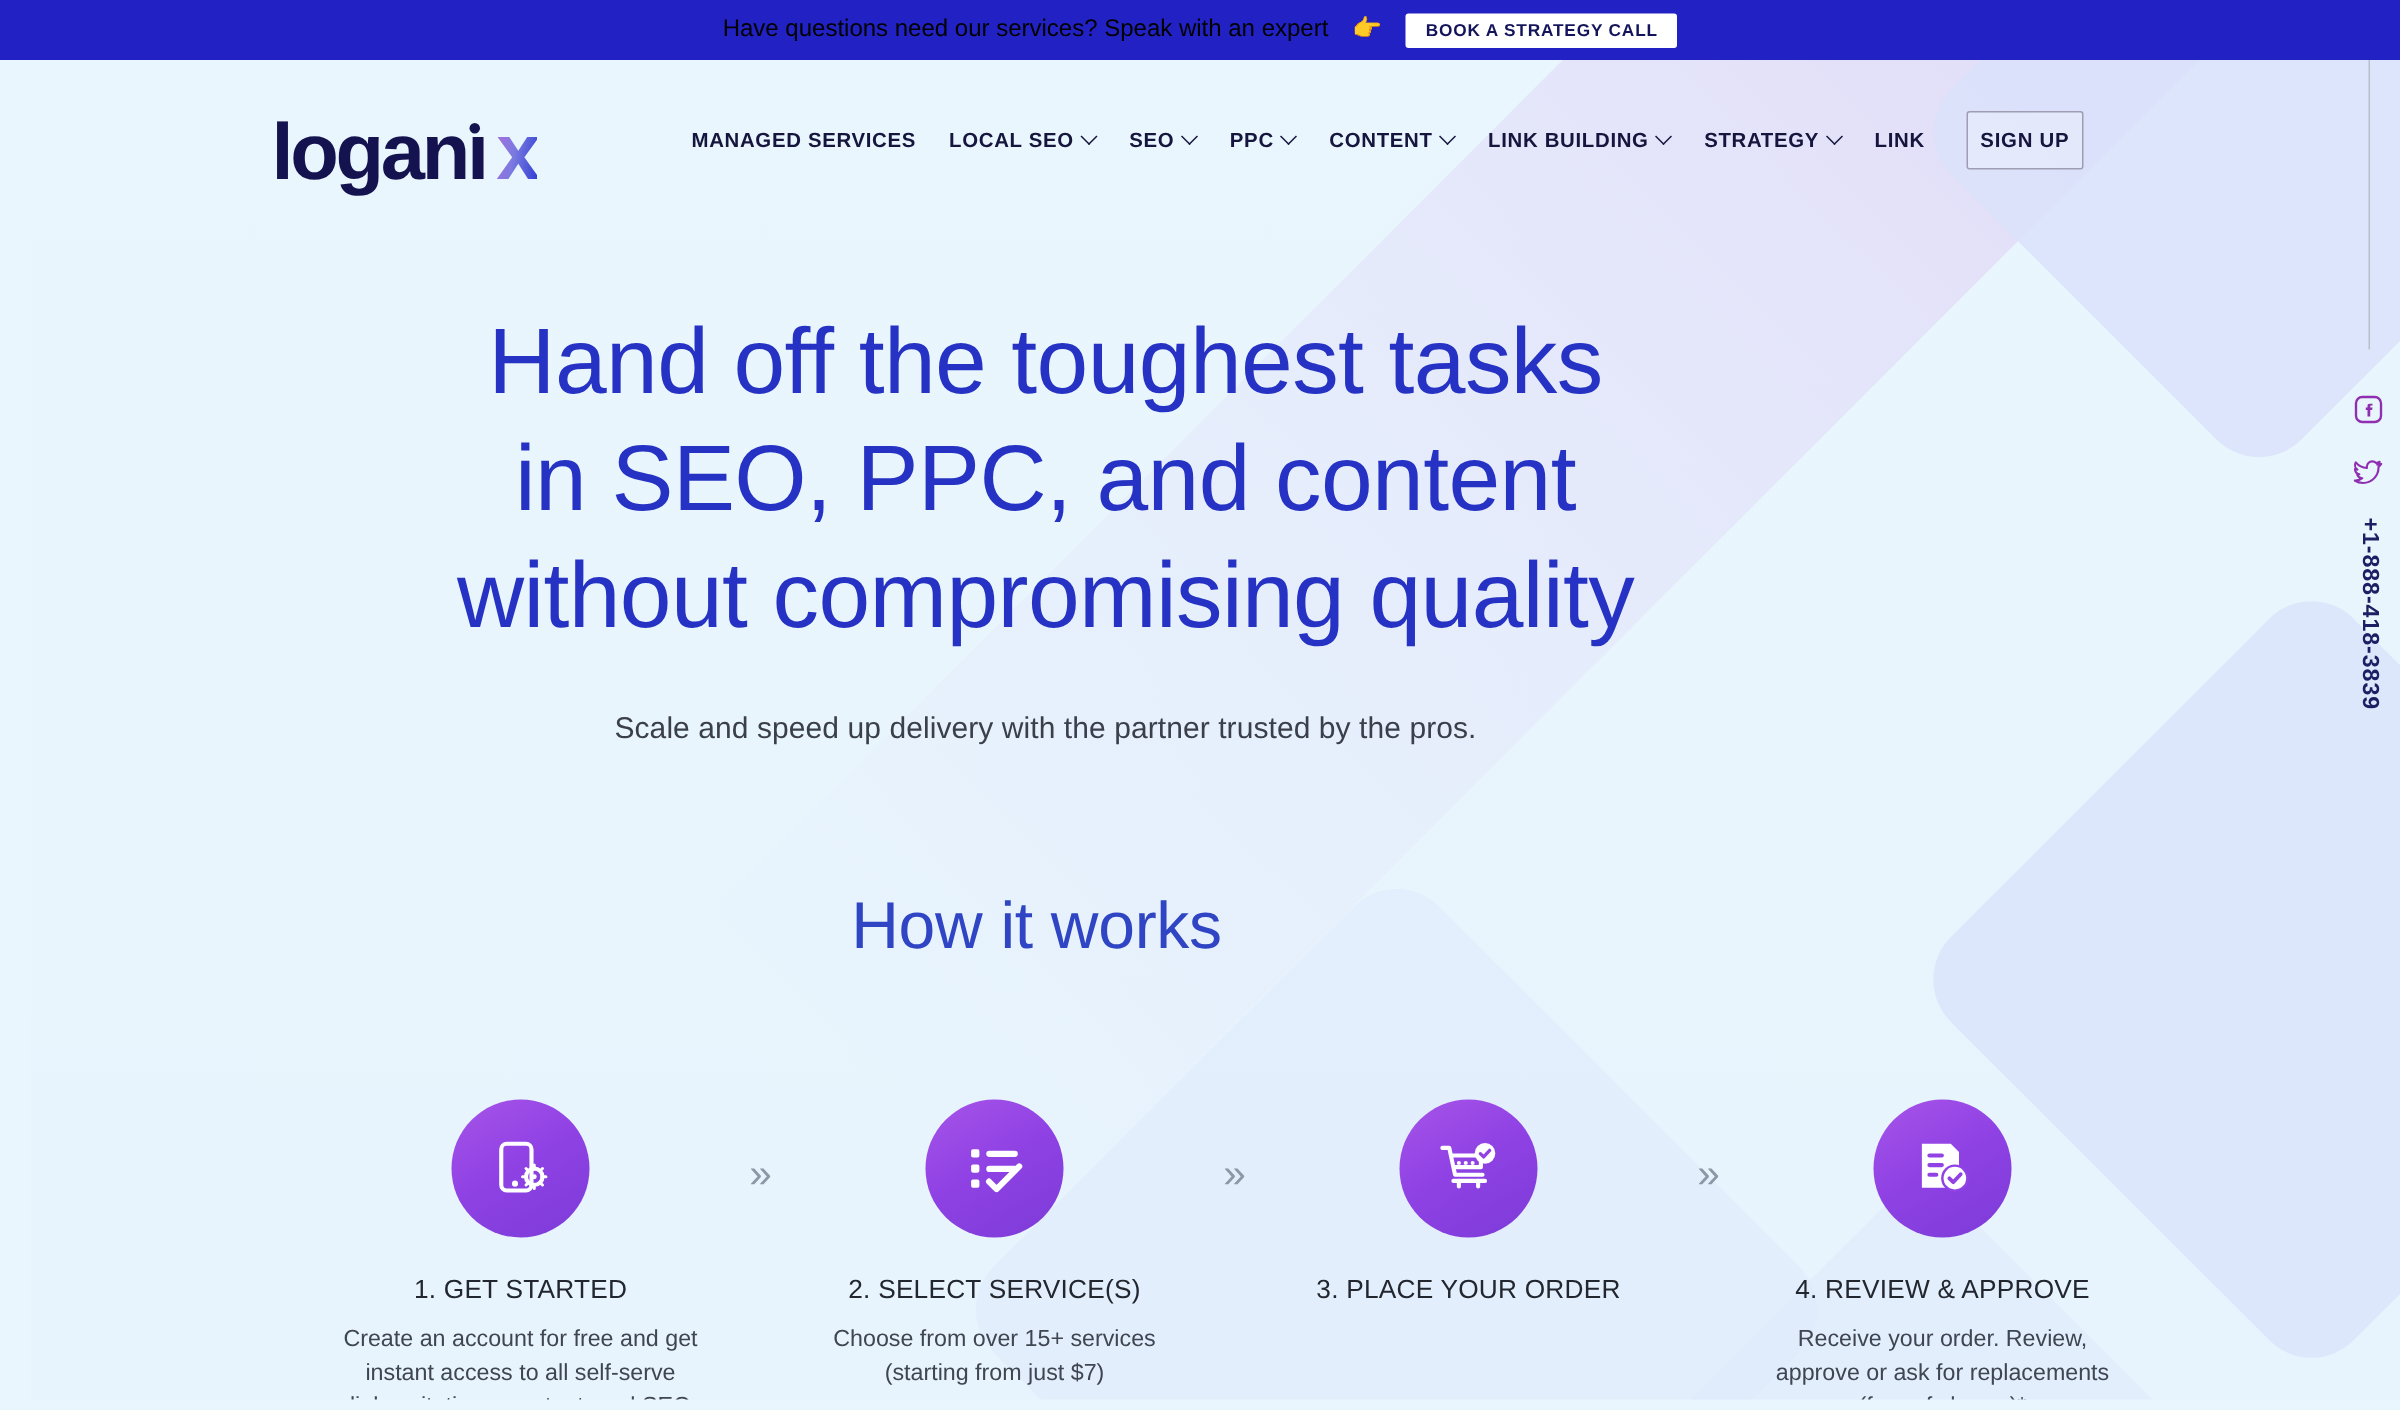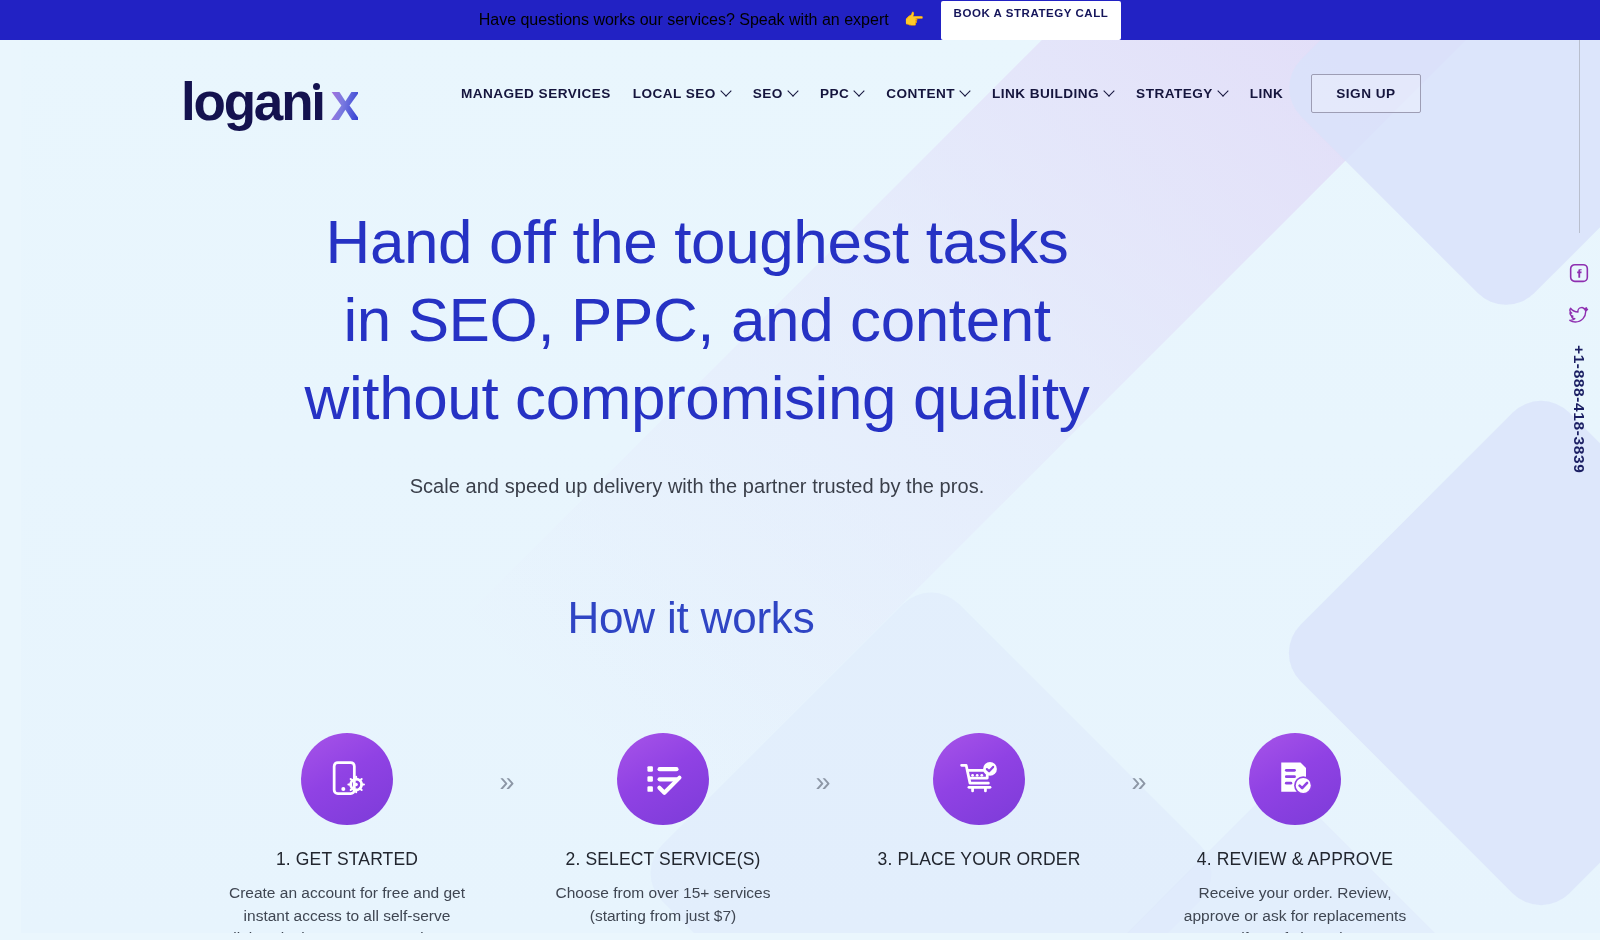--- a/index.html
+++ b/index.html
@@ -14,21 +14,21 @@
   #announce-bar{
     position:absolute; top:0; left:0; width:1600px; height:40px;
     background:#2222c4;
     display:flex; align-items:center; justify-content:center; gap:16px;
     z-index:40;
   }
   #announce-emoji{ font-size:16px; line-height:1; }
   #announce-cta{
     background:#ffffff; color:#14145a;
     font-size:11.5px; font-weight:700; letter-spacing:.55px;
-    padding:6px 13px 21px; border:none; border-radius:2px;
+    padding:6px 13px 5px; border:none; border-radius:2px;
     white-space:nowrap; cursor:pointer;
   }
 
   
   #page{
     position:absolute; top:33px; left:0; width:1600px; height:900px;
     background:linear-gradient(180deg,#e9f6fd 0%, #e8f5fd 45%, #e7f4fd 100%);
     overflow:hidden;
     margin-left:21px;
   }
@@ -105,21 +105,21 @@
     width:7px; height:7px;
     border-right:1.6px solid #15153d; border-bottom:1.6px solid #15153d;
     transform:rotate(45deg);
   }
   #signup-btn{
     margin-left:17px;
     border:1px solid #9d9db4;
     background:rgba(255,255,255,.25);
     color:#15153d;
     font-size:13.6px; font-weight:700; letter-spacing:.5px;
-    padding:11px 24px; cursor:pointer; border-radius:2px;
+    padding:11px 8px; cursor:pointer; border-radius:2px;
     white-space:nowrap;
   }
 
   
   #hero{
     position:absolute; top:170px; left:0; width:1352px;
     text-align:center; z-index:10;
   }
   #hero-title{
     font-size:62px; line-height:1.26; font-weight:300;
@@ -189,21 +189,21 @@
     margin-top:20px;
     writing-mode:vertical-rl;
     font-size:15.5px; font-weight:700; color:#1b1f63; letter-spacing:.6px;
     cursor:pointer;
   }
 </style>
 </head>
 <body>
 
 <div id="announce-bar">
-  <span>Have questions works our services? Speak with an expert</span>
+  <span>Have questions need our services? Speak with an expert</span>
   <span id="announce-emoji">👉</span>
   <button id="announce-cta">BOOK A STRATEGY CALL</button>
 </div>
 
 <div id="page">
 
   <div class="deco" id="deco-band"></div>
   <div class="deco" id="deco-sq-topright"></div>
   <div class="deco" id="deco-sq-midright"></div>
   <div class="deco" id="deco-sq-bottomleft"></div>

